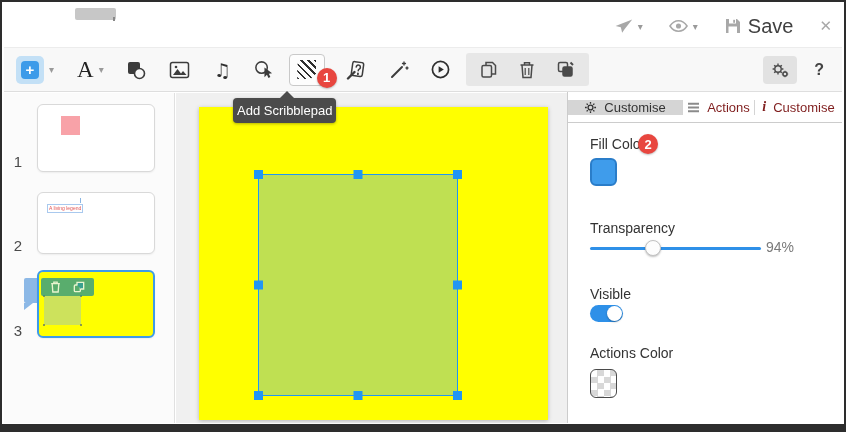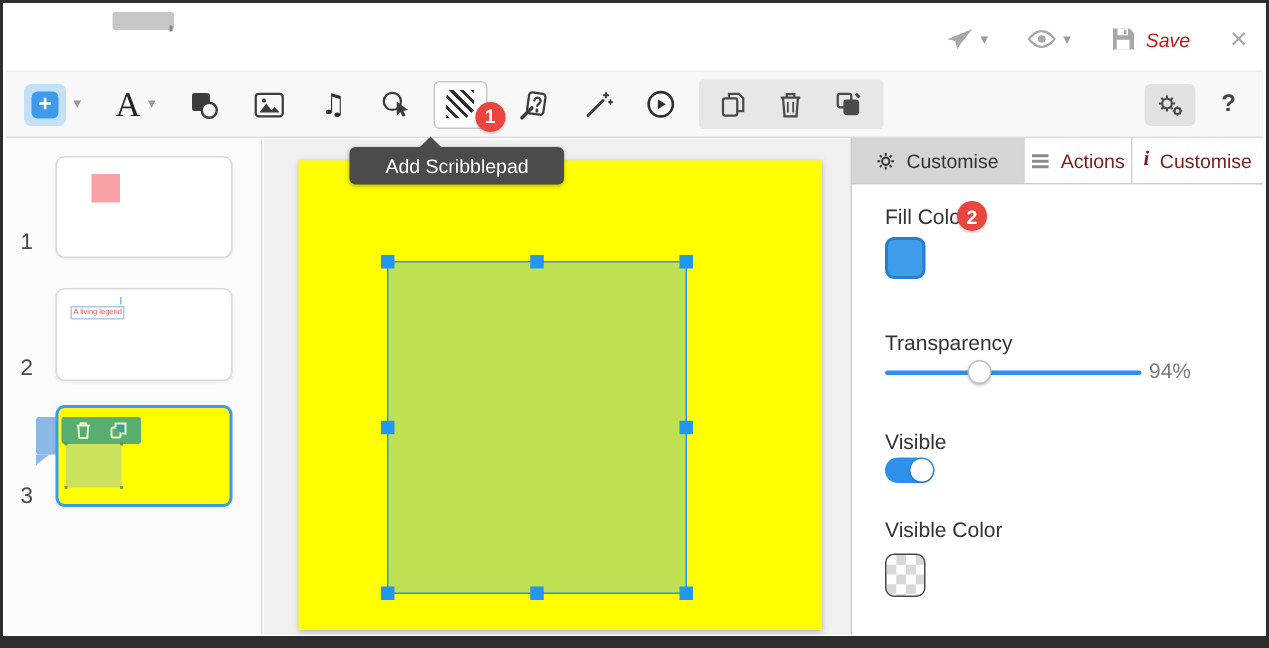--- a/index.html
+++ b/index.html
@@ -13,21 +13,21 @@
   .header { position:absolute; left:2px; top:2px; right:2px; height:44px;
             background:#fff; border-bottom:1px solid #ececec; }
   .title-redacted { position:absolute; left:71px; top:4px; width:41px; height:12px;
                     background:#c7c7c7; border-radius:2px; filter:blur(0.5px); }
   .title-mark { position:absolute; left:109px; top:13px; width:2px; height:4px; background:#888; }
   .edit-details { position:absolute; left:71px; top:22px; display:flex; align-items:center;
                   gap:7px; color:#4a90d9; font-size:14px; cursor:pointer; }
   .hdr-right { position:absolute; right:10px; top:0; height:44px; display:flex;
                align-items:center; color:#a4a4a4; }
   .caret { font-family:"DejaVu Sans",sans-serif; font-size:10px; color:#9a9a9a; margin-left:5px; }
-  .save-lbl { font-size:13px; color:#b91c1c; margin-left:6px;font-style:italic; }
+  .save-lbl { font-size:20px; color:#404040; margin-left:6px; }
   .close-x { font-family:"DejaVu Sans",sans-serif; font-size:15px; font-weight:bold;
              color:#a8a8a8; margin-left:26px; cursor:pointer; }
   .hdr-gap { width:26px; }
 
   
   .toolbar { position:absolute; left:2px; top:46px; right:2px; height:44px;
              background:#f8f8f8; border-bottom:1px solid #dedede;
              display:flex; align-items:center; padding:0 12px; }
   .tb-icon { color:#3c3c3c; display:flex; align-items:center; }
   .add-wrap { width:28px; height:28px; background:#c3e0f6; border-radius:5px;
@@ -79,31 +79,31 @@
   .canvas { position:absolute; left:174px; top:91px; width:391px; bottom:7px; background:#f0f0f0; }
   .slide { position:absolute; left:23px; top:14px; width:349px; height:313px;
            background:#ffff00; box-shadow:0 1px 4px rgba(0,0,0,.25); }
   .sel { position:absolute; left:59px; top:67px; width:200px; height:222px;
          background:#bfe052; border:1px solid #2196f3; cursor:move; }
   .handle { position:absolute; width:9px; height:9px; background:#2196f3; }
   .h-nw{left:-5px;top:-5px}.h-n{left:50%;top:-5px;transform:translateX(-50%)}
   .h-ne{right:-5px;top:-5px}.h-w{left:-5px;top:50%;transform:translateY(-50%)}
   .h-e{right:-5px;top:50%;transform:translateY(-50%)}.h-sw{left:-5px;bottom:-5px}
   .h-s{left:50%;bottom:-5px;transform:translateX(-50%)}.h-se{right:-5px;bottom:-5px}
-  .tooltip { position:absolute; left:231px; top:96px; height:25px; padding:0 24px;
+  .tooltip { position:absolute; left:231px; top:96px; height:25px; padding:0 4px;
              background:#4b4b4b; color:#fff; font-size:13px; border-radius:4px;
              display:flex; align-items:center; z-index:25; box-shadow:0 1px 3px rgba(0,0,0,.3); }
   .tooltip:before { content:""; position:absolute; top:-7px; left:47px; border-left:7px solid transparent;
              border-right:7px solid transparent; border-bottom:7px solid #4b4b4b; }
 
   
   .panel { position:absolute; left:565px; top:90px; right:2px; bottom:7px;
            background:#fff; border-left:1px solid #ccc; }
   .tabs { position:absolute; left:0; top:0; right:0; height:31px; display:flex;
-          border-bottom:1px solid #ccc; background:#fff; }
+          border-bottom:1px solid #ccc; background:#fff;align-items:center; }
   .tab { display:flex; align-items:center; justify-content:center; gap:7px;
          font-size:13px; color:#7f1d1d; border-right:1px solid #d4d4d4; cursor:pointer; }
   .tab-active { background:#d5d5d5; color:#333; }
   .tab1{width:115px}.tab2{width:72px}.tab3{flex:1; border-right:none}
   .info-i { font-family:"Liberation Serif","DejaVu Serif",serif; font-weight:bold;
             font-size:14px; font-style:italic; }
   .plabel { position:absolute; left:22px; font-size:14px; color:#333; }
   .fill-swatch { position:absolute; left:22px; top:66px; width:27px; height:28px;
                  background:#3f9ceb; border:2px solid #2a7dc9; border-radius:6px; cursor:pointer; }
   .track { position:absolute; left:22px; top:155px; width:171px; height:3px;
@@ -347,18 +347,18 @@
     <div class="track">
       <div class="knob"></div>
     </div>
     <span class="pct">94%</span>
 
     <span class="plabel" style="top:194px">Visible</span>
     <div class="toggle">
       <div class="toggle-knob"></div>
     </div>
 
-    <span class="plabel" style="top:253px">Visible Color</span>
+    <span class="plabel" style="top:253px">Actions Color</span>
     <div class="border-swatch"></div>
   </div>
 
   <div class="bottom-bar"></div>
 </div>
 
 </body></html>

